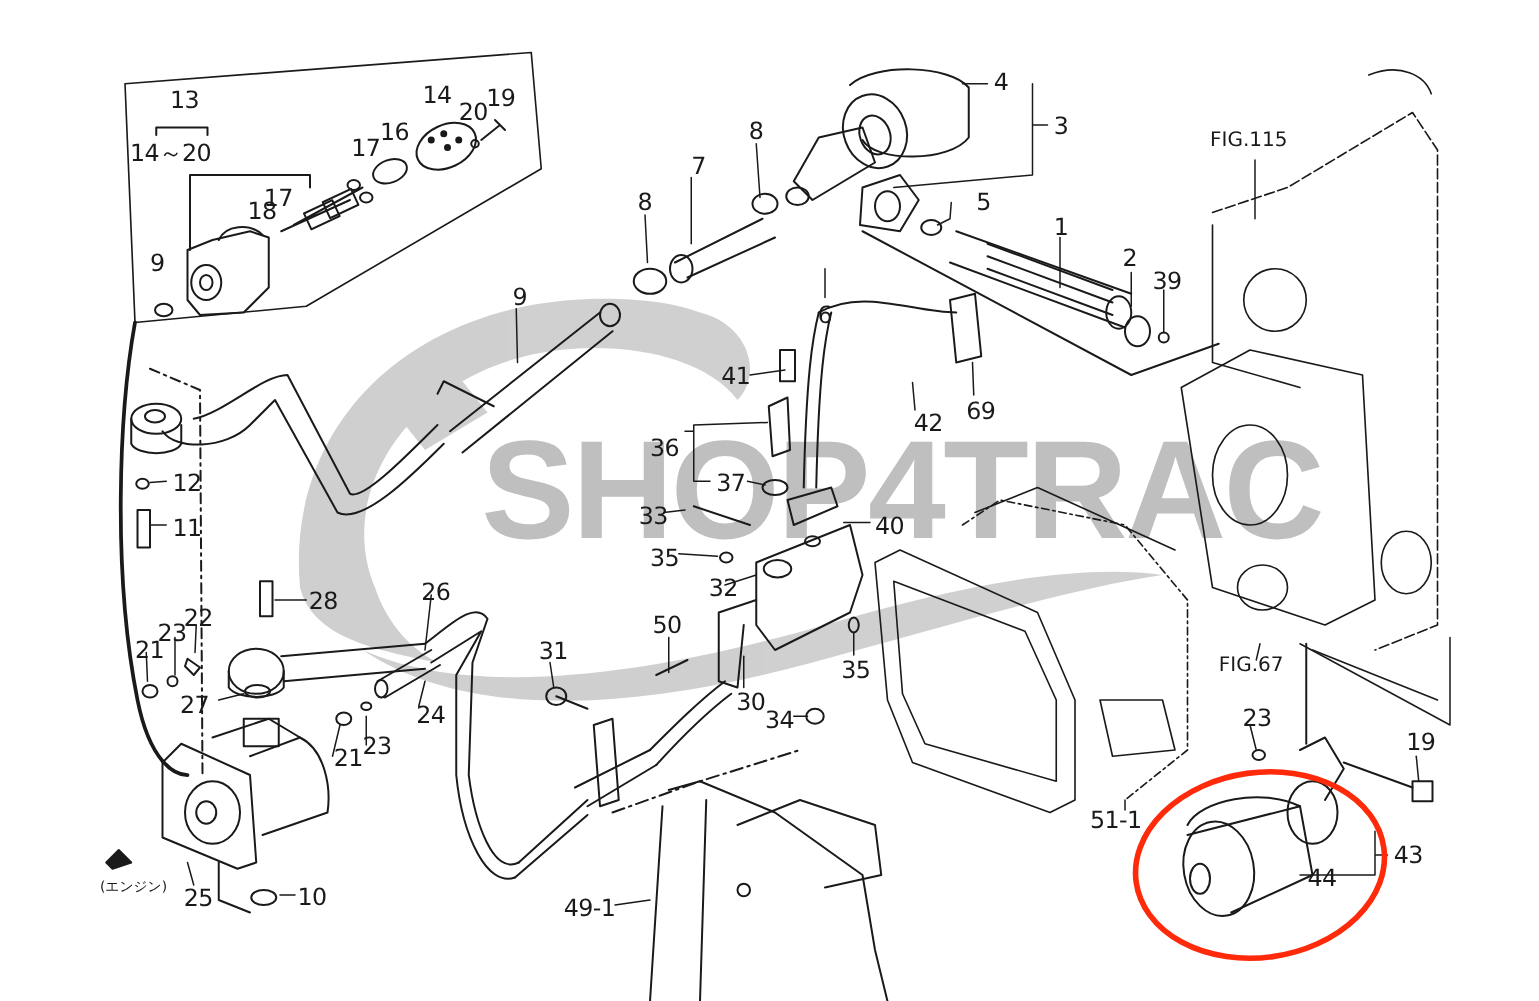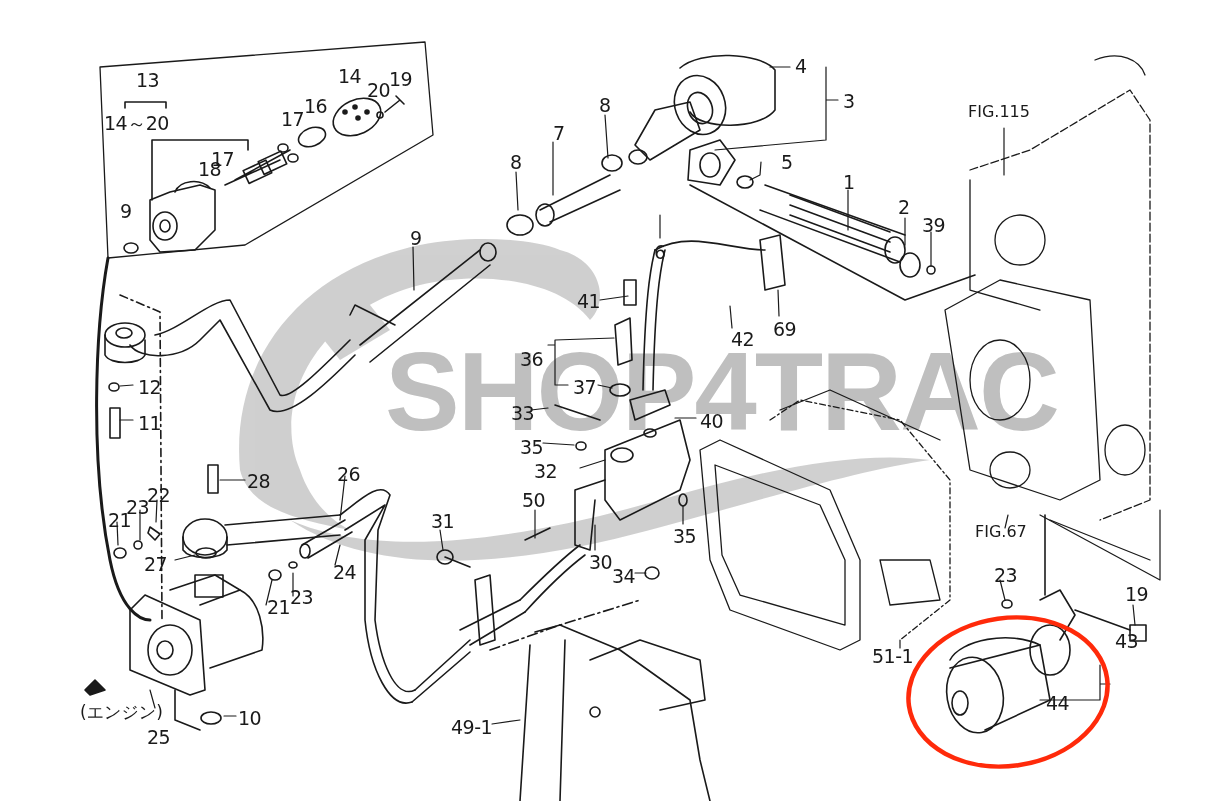--- a/index.html
+++ b/index.html
@@ -1,20 +1,20 @@
 <!DOCTYPE html>
 <html><head>
 <meta charset="utf-8">
 <style>
   html, body { margin: 0; padding: 0; background: #ffffff; }
   body { width: 1231px; height: 801px; overflow: hidden; position: relative; font-family: "Liberation Sans", sans-serif; }
   #canvas { position: absolute; left: 0; top: 0; width: 1231px; height: 801px; }
   .lbl { position: absolute; font-family: "DejaVu Sans", sans-serif; font-size: 19px; color: #1a1a1a; line-height: 1; white-space: nowrap; letter-spacing: -0.5px; }
   .lbl.fig { font-size: 16px; letter-spacing: 0; }
-  .lbl.jp { font-size: 17px; letter-spacing: 0; }
+  .lbl.jp { font-size: 11px; letter-spacing: 0; }
 </style>
 </head>
 <body>
 
 <svg id="canvas" viewBox="0 0 1231 801" xmlns="http://www.w3.org/2000/svg" fill="none" stroke="#1a1a1a" stroke-width="1.6" stroke-linecap="round" stroke-linejoin="round">
 
   <g stroke="none" fill="#c4c4c4" opacity="0.8">
     <path d="M240 470 C 230 360, 300 270, 420 245 C 470 235, 530 238, 560 250 C 600 260, 610 300, 590 320 C 560 280, 480 270, 420 285 C 320 310, 270 400, 300 470 C 310 500, 330 520, 350 530 C 300 520, 250 510, 240 470 Z"></path>
     <path d="M290 520 C 380 560, 520 540, 660 500 C 760 470, 860 450, 930 460 C 860 470, 760 500, 650 530 C 520 565, 380 580, 290 520 Z"></path>
     <path d="M300 310 L 350 280 L 390 330 L 340 360 Z"></path>
@@ -260,40 +260,40 @@
   <span class="lbl" style="left:211px;top:150px">17</span>
   <span class="lbl" style="left:198px;top:160px">18</span>
   <span class="lbl" style="left:389px;top:70px">19</span>
   <span class="lbl" style="left:367px;top:81px">20</span>
   <span class="lbl" style="left:108px;top:511px">21</span>
   <span class="lbl" style="left:267px;top:598px">21</span>
   <span class="lbl" style="left:147px;top:486px">22</span>
   <span class="lbl" style="left:126px;top:498px">23</span>
   <span class="lbl" style="left:290px;top:588px">23</span>
   <span class="lbl" style="left:333px;top:563px">24</span>
-  <span class="lbl" style="left:147px;top:728px">25</span>
+  <span class="lbl" style="left:147px;top:710px">25</span>
   <span class="lbl" style="left:337px;top:465px">26</span>
   <span class="lbl" style="left:144px;top:555px">27</span>
   <span class="lbl" style="left:247px;top:472px">28</span>
   <span class="lbl" style="left:522px;top:491px">50</span>
   <span class="lbl" style="left:589px;top:553px">30</span>
   <span class="lbl" style="left:431px;top:512px">31</span>
-  <span class="lbl" style="left:534px;top:462px">32</span>
+  <span class="lbl" style="left:567px;top:462px">32</span>
   <span class="lbl" style="left:511px;top:404px">33</span>
   <span class="lbl" style="left:612px;top:567px">34</span>
   <span class="lbl" style="left:520px;top:438px">35</span>
   <span class="lbl" style="left:673px;top:527px">35</span>
   <span class="lbl" style="left:520px;top:350px">36</span>
   <span class="lbl" style="left:573px;top:378px">37</span>
   <span class="lbl" style="left:773px;top:320px">69</span>
   <span class="lbl" style="left:922px;top:216px">39</span>
   <span class="lbl" style="left:700px;top:412px">40</span>
   <span class="lbl" style="left:577px;top:292px">41</span>
   <span class="lbl" style="left:731px;top:330px">42</span>
-  <span class="lbl" style="left:1115px;top:632px">43</span>
+  <span class="lbl" style="left:1115px;top:675px">43</span>
   <span class="lbl" style="left:1046px;top:694px">44</span>
   <span class="lbl" style="left:994px;top:566px">23</span>
   <span class="lbl" style="left:1125px;top:585px">19</span>
   <span class="lbl" style="left:451px;top:718px">49-1</span>
   <span class="lbl" style="left:872px;top:647px">51-1</span>
 
   <span class="lbl fig" style="left:968px;top:104px">FIG.115</span>
   <span class="lbl fig" style="left:975px;top:524px">FIG.67</span>
   <span class="lbl jp" style="left:80px;top:704px">(エンジン)</span>
 </div>

